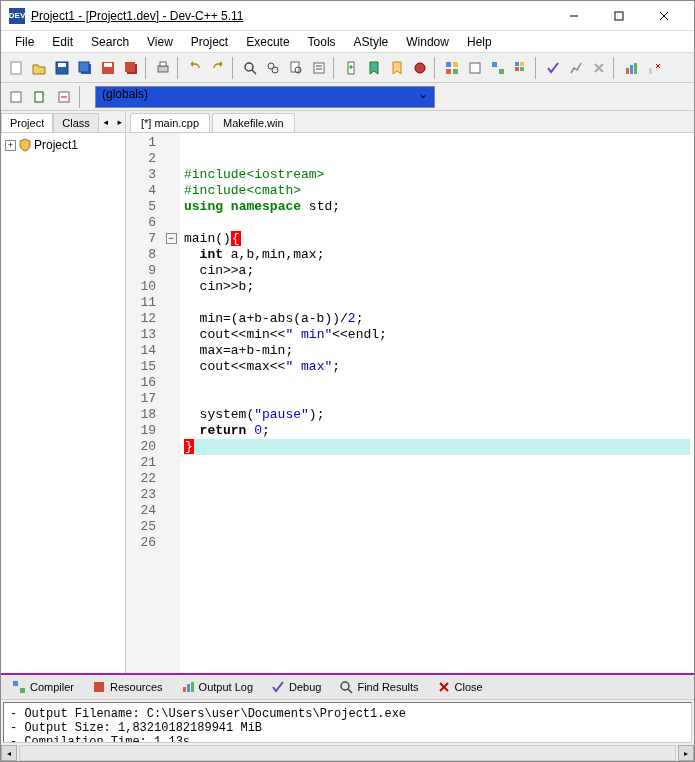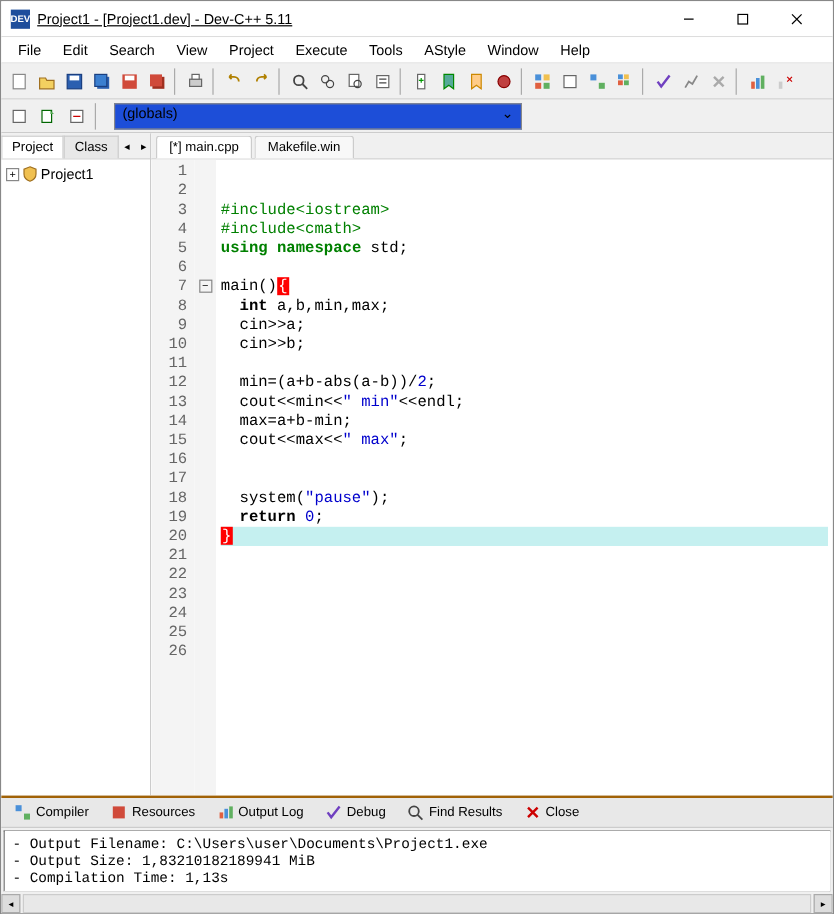--- a/index.html
+++ b/index.html
@@ -35,21 +35,21 @@
 .fold-gutter { width: 18px; background: #f4f4f4; line-height: 16px; padding-top: 2px; }
 .fold-box { width: 11px; height: 11px; border: 1px solid #888; display: flex; align-items: center; justify-content: center; font-size: 9px; margin: 2px auto 0; cursor: pointer; }
 .code-lines { flex: 1; padding: 2px 4px; line-height: 16px; white-space: pre; }
 .code-line { height: 16px; }
 .code-line.highlighted { background: #c5f0f0; }
 .kw { color: #000; font-weight: bold; }
 .kw-green { color: #008000; font-weight: bold; }
 .str { color: #0000cc; }
 .pp { color: #008000; }
 .brace-err { background: #ff0000; color: #fff; padding: 0 1px; }
-.bottom-panel { height: 98px; border-top: 2px solid #a16207; display: flex; flex-direction: column; background: #f0f0f0; }
+.bottom-panel { height: 88px; border-top: 2px solid #a21caf; display: flex; flex-direction: column; background: #f0f0f0; }
 .bottom-tabs { height: 25px; display: flex; align-items: center; padding: 2px 4px; gap: 4px; background: #e8e8e8; border-bottom: 1px solid #ccc; }
 .bottom-tab { display: flex; align-items: center; gap: 4px; padding: 2px 6px; font-size: 11px; cursor: pointer; border: 1px solid transparent; }
 .bottom-content { flex: 1; display: flex; overflow: hidden; }
 .bottom-left { width: 220px; padding: 6px; display: flex; flex-direction: column; gap: 6px; border-right: 1px solid #ccc; }
 .abort-btn { height: 24px; background: #e0e0e0; border: 1px solid #bbb; color: #999; display: flex; align-items: center; justify-content: center; font-size: 11px; }
 .progress-placeholder { height: 20px; background: #fff; border: 1px solid #bbb; }
 .shorten-row { display: flex; align-items: center; gap: 4px; font-size: 11px; }
 .shorten-row input { width: 13px; height: 13px; }
 .output-area { flex: 1; display: flex; flex-direction: column; }
 .output-text { flex: 1; background: #fff; font-family: "Courier New", monospace; font-size: 12px; padding: 4px 6px; white-space: pre; overflow: auto; border: 1px inset #ccc; margin: 2px; }

